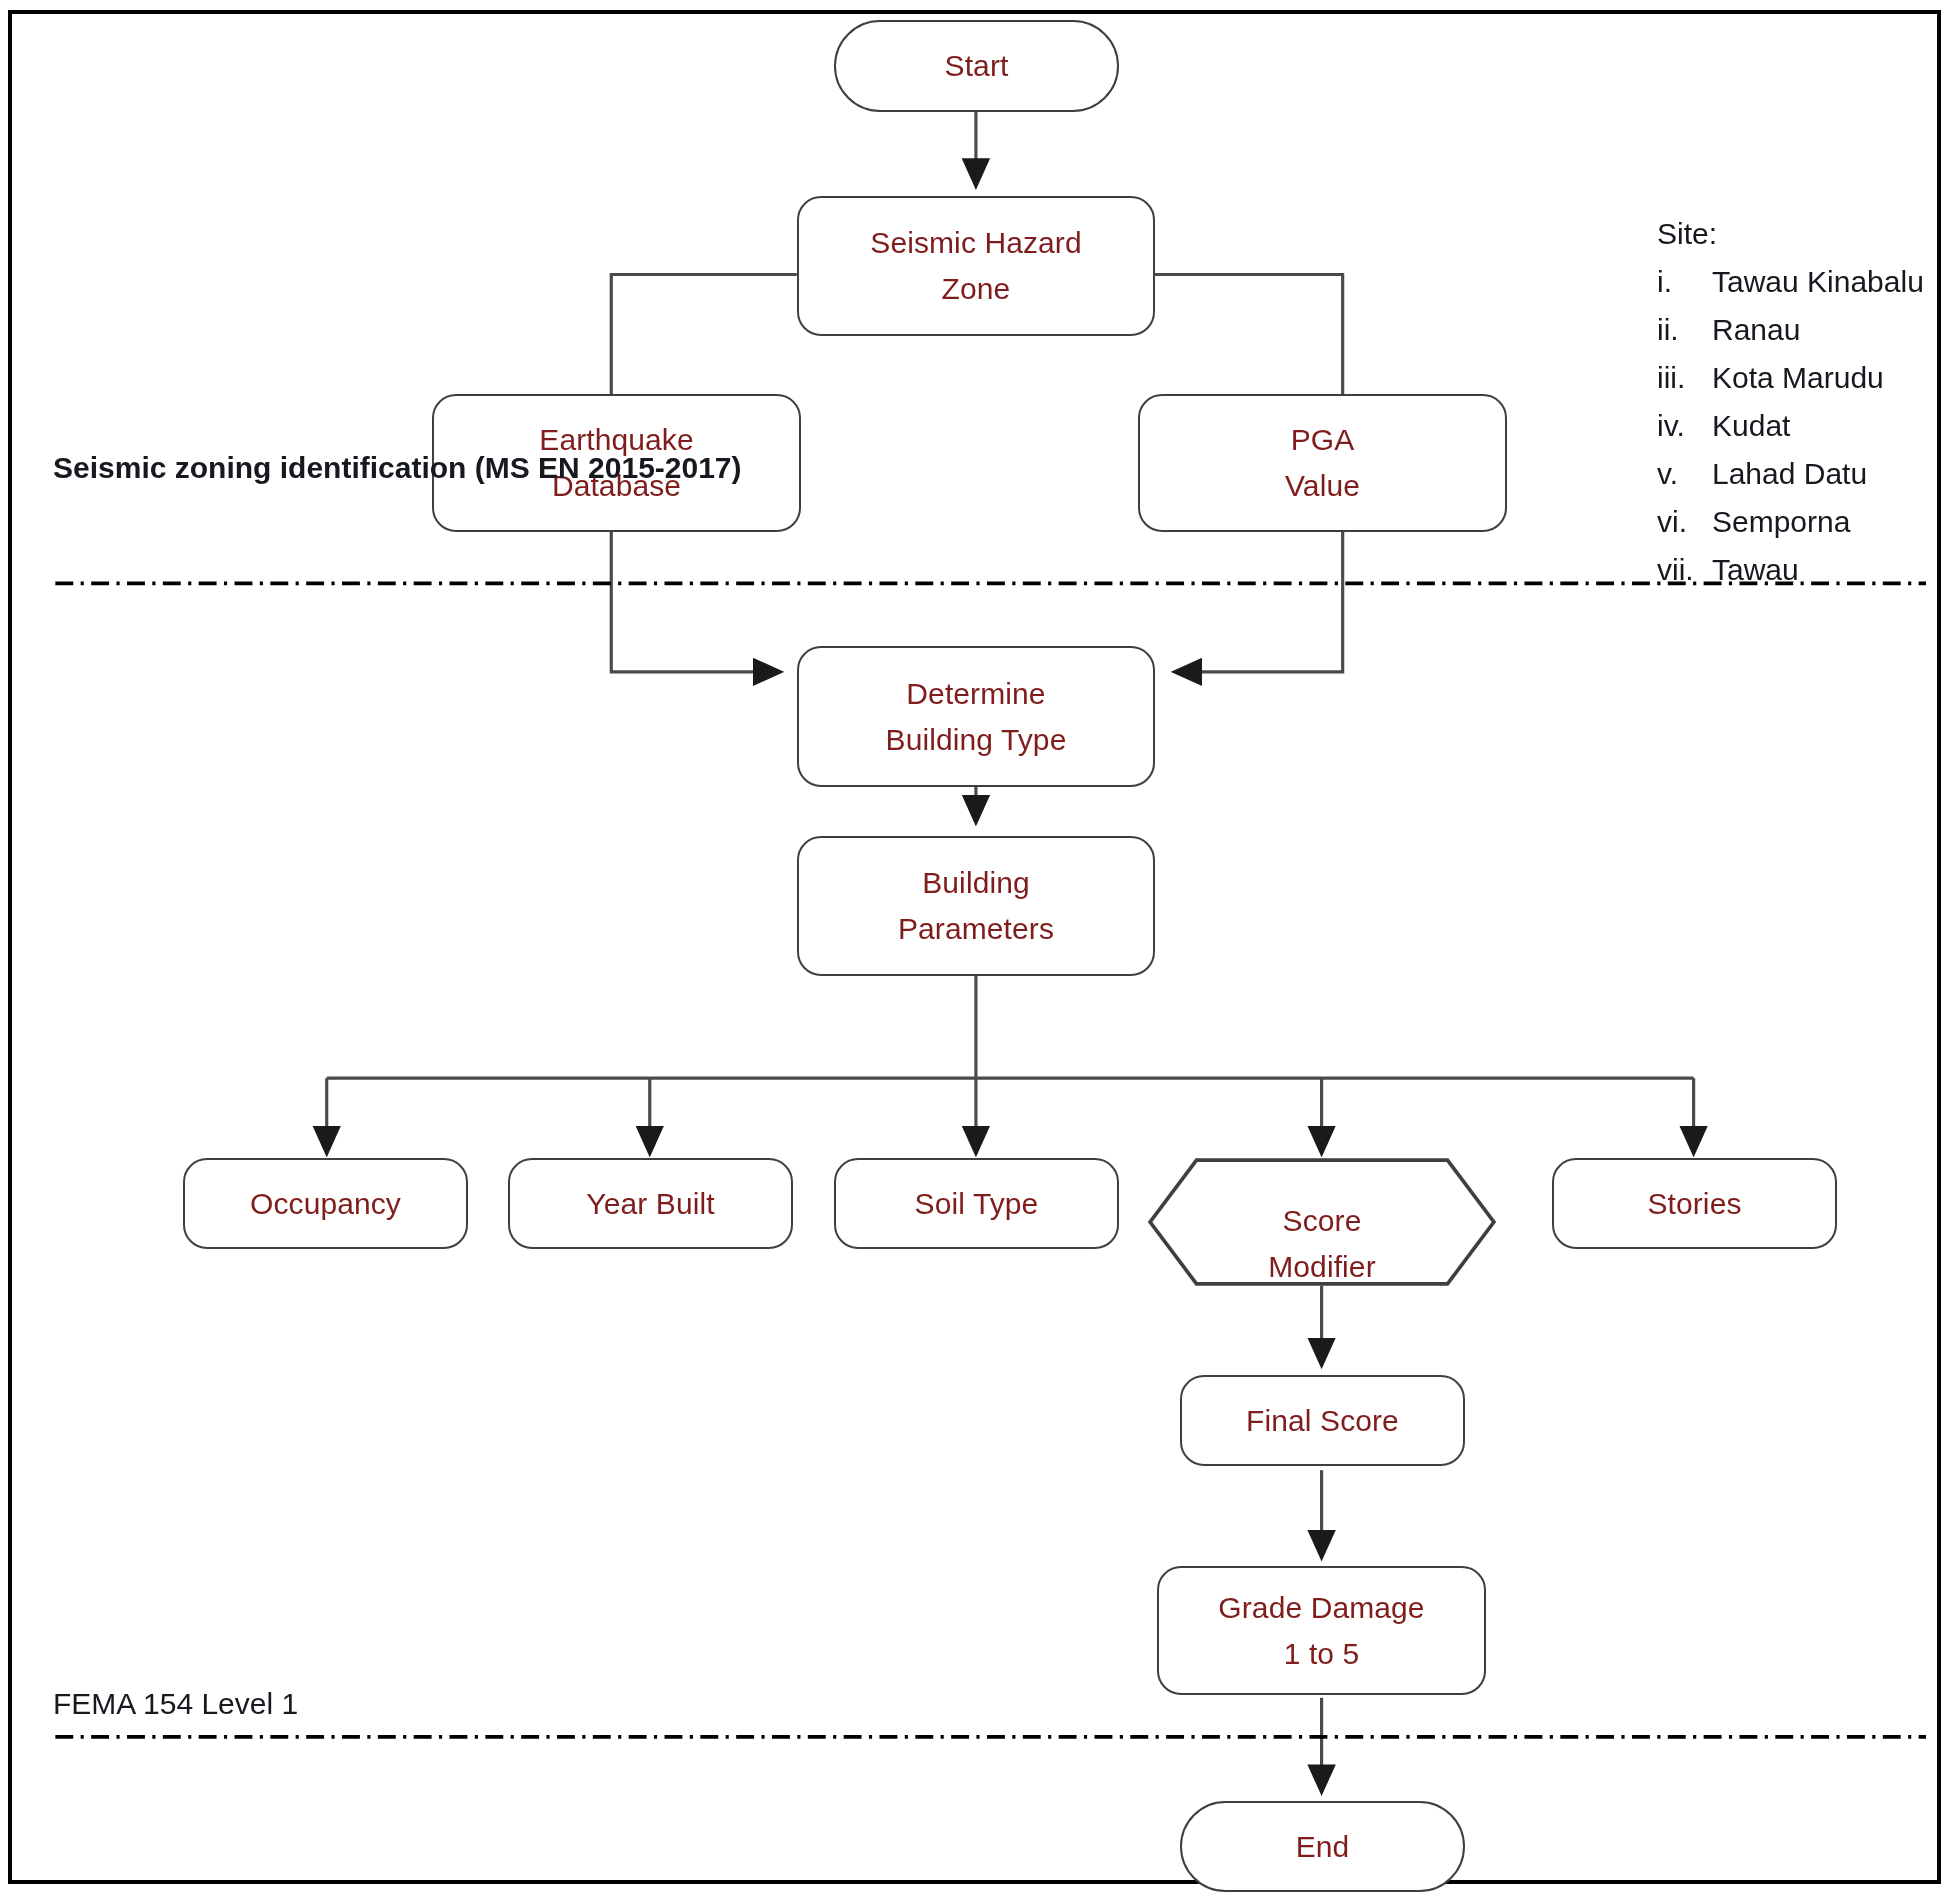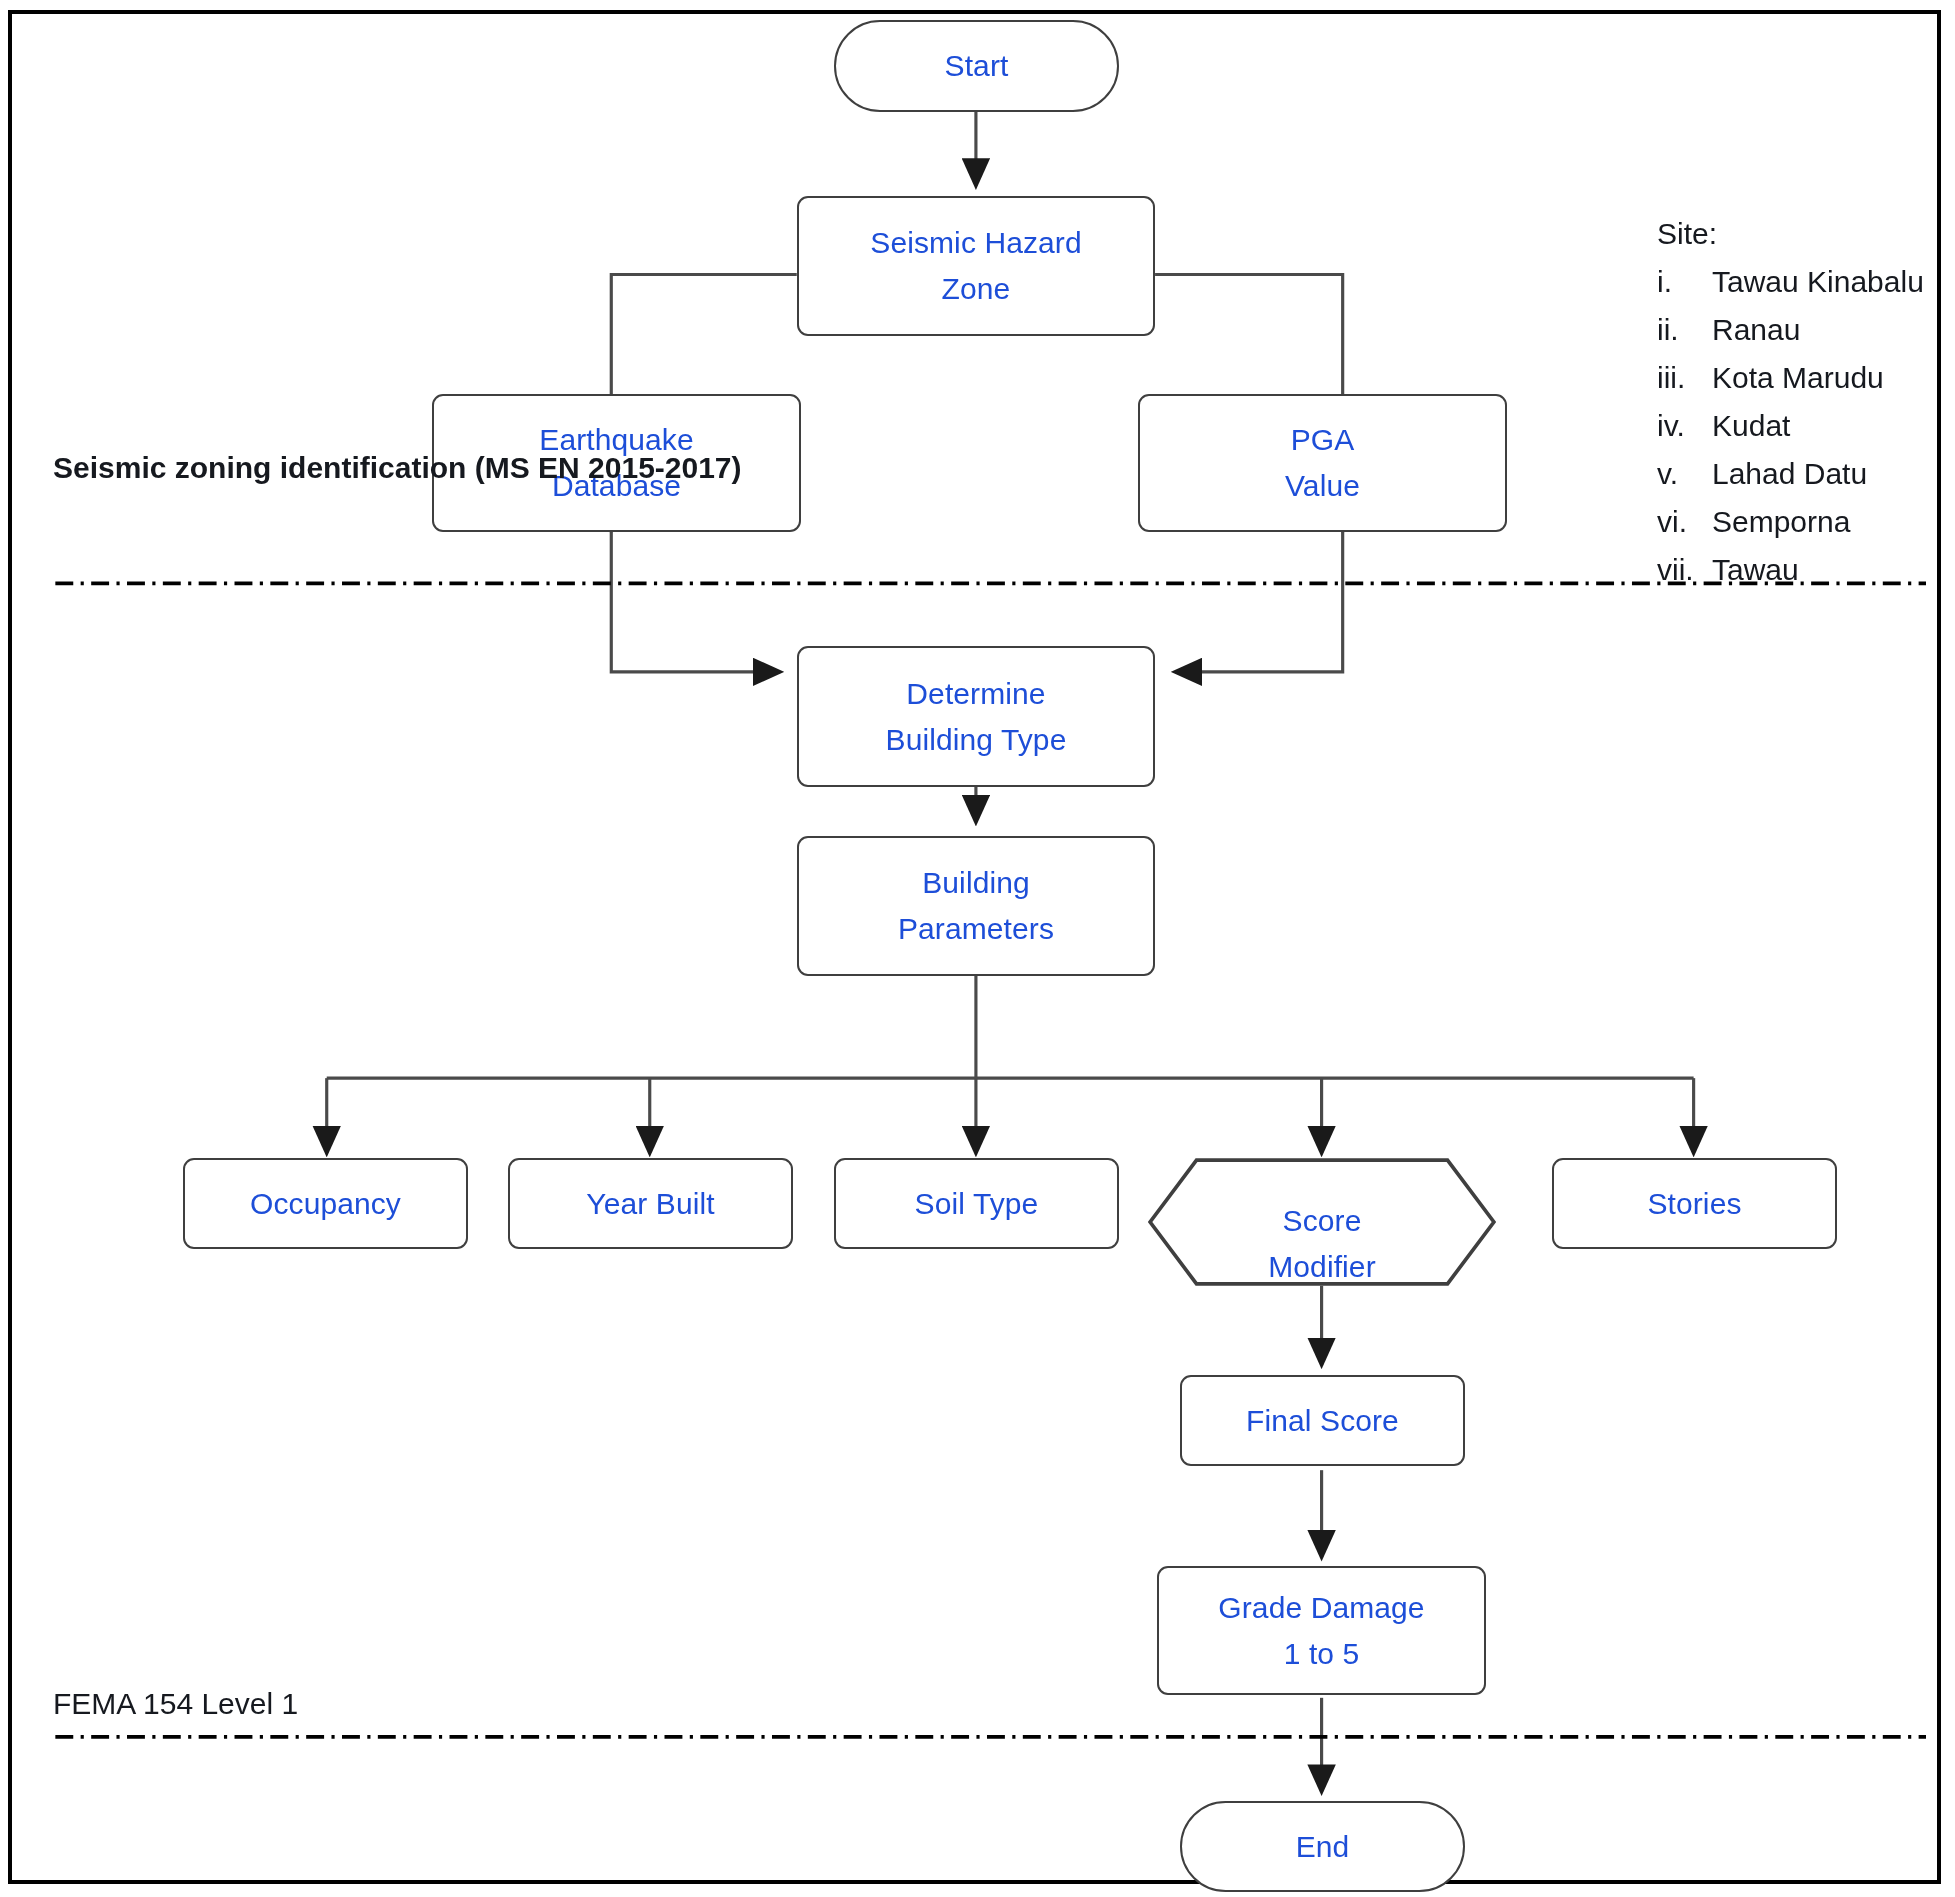--- a/index.html
+++ b/index.html
@@ -36,27 +36,27 @@
   .node {
     position: absolute;
     box-sizing: border-box;
     border: 2.1px solid #3f3f3f;
     background: #ffffff;
     display: flex;
     flex-direction: column;
     align-items: center;
     justify-content: center;
     text-align: center;
-    color: #1d4ed8;
+    color: #7f1d1d;
     font-size: 30px;
     line-height: 1.52;
     letter-spacing: 0.1px;
   }
   .node .ln { display: block; white-space: nowrap; }
-  .rounded { border-radius: 11px; }
+  .rounded { border-radius: 24px; }
   .pill { border-radius: 527px; }
   .hex {
     border: none;
     background: transparent;
     padding: 0;
   }
   .hex .hexshape {
     position: absolute;
     left: 0; top: 0; width: 100%; height: 100%;
   }

